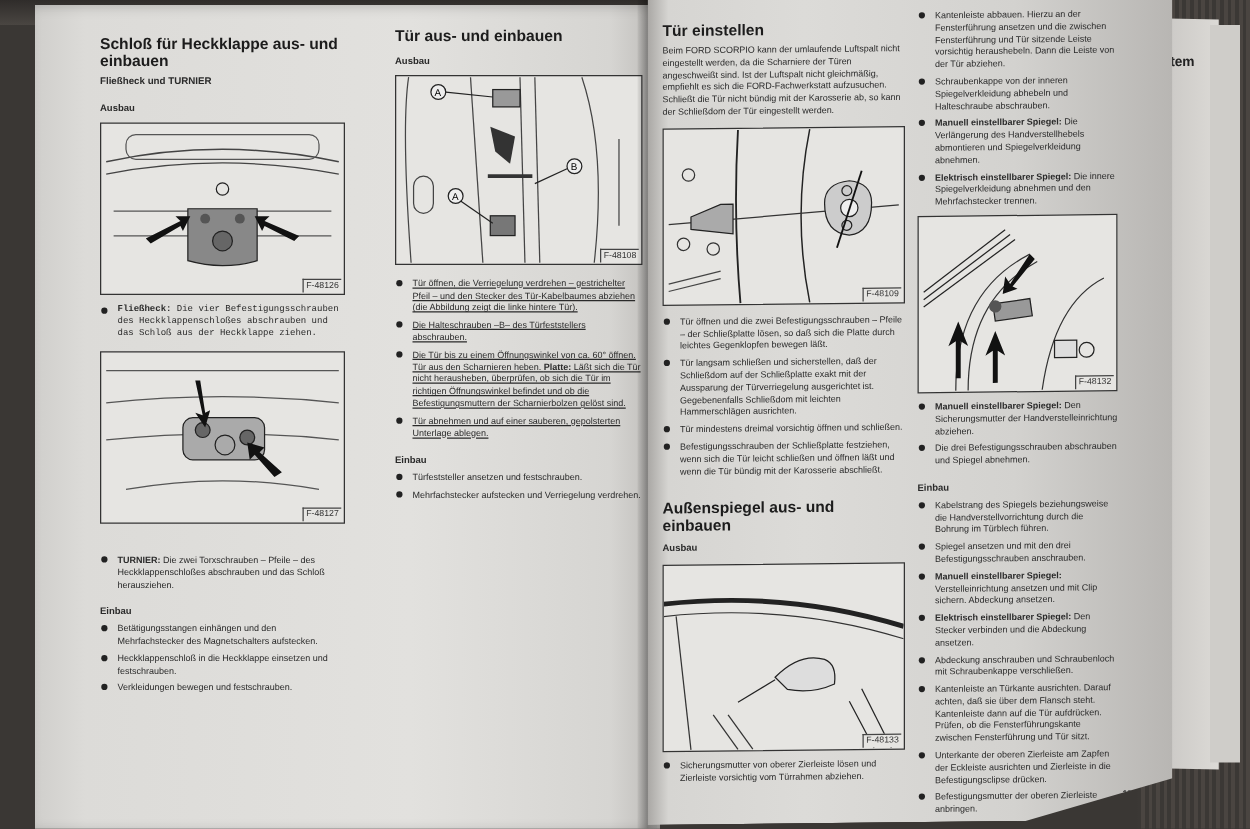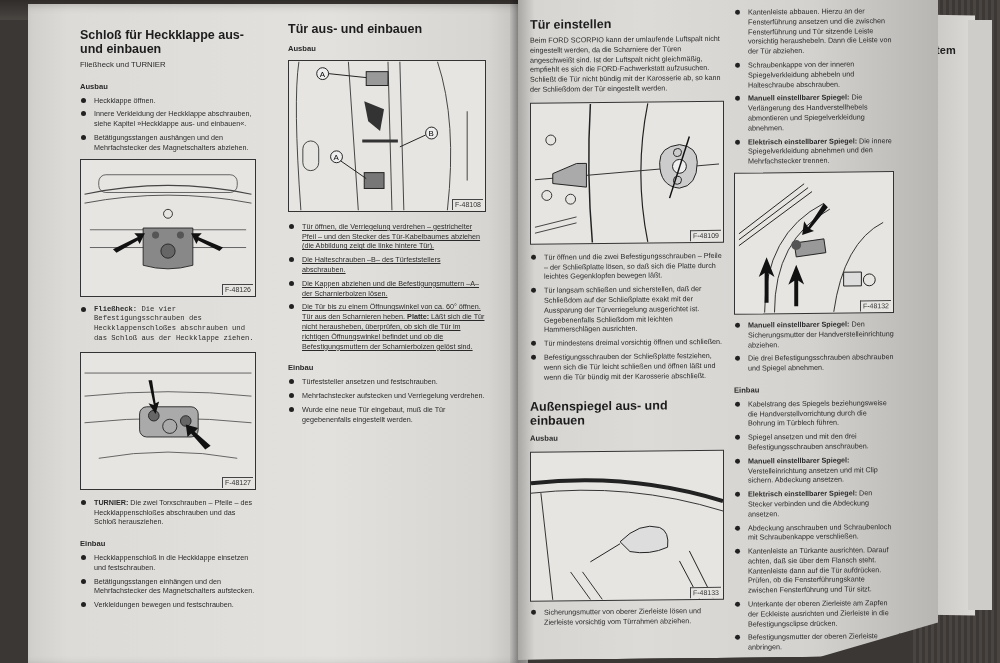--- a/index.html
+++ b/index.html
@@ -28,21 +28,21 @@
     position:absolute; left:518px; top:0px; width:420px; height:660px;
     background:linear-gradient(90deg,#a9a7a4 0%,#d6d5d2 4%,#dcdbd8 30%,#d3d2cf 70%,#b8b6b3 100%);
     transform:skewY(-0.6deg); transform-origin:0 0;
     clip-path:polygon(0 0,100% 0,100% 95%,72% 100%,0 100%);
   }
   .gutter { position:absolute; left:510px; top:0; width:16px; height:663px;
     background:linear-gradient(90deg,rgba(0,0,0,0.05),rgba(0,0,0,0.3),rgba(0,0,0,0.05)); }
 
   .col { position:absolute; font-size:7.2px; line-height:9.8px; }
   .h1 { font-weight:bold; font-size:12.5px; line-height:14px; color:#1c1c1c; margin:0; }
-  .h2 { font-weight:normal; font-size:7.8px; margin:4px 0 0; }
+  .h2 { font-weight:bold; font-size:7.8px; margin:4px 0 0; }
   .h3 { font-weight:bold; font-size:7.6px; margin:12px 0 4px; }
   ul { list-style:none; margin:0; padding:0; }
   li { position:relative; padding-left:14px; margin-bottom:4px; }
   li::before { content:""; position:absolute; left:1px; top:2px; width:5px; height:5px; border-radius:50%; background:#222; }
   b.lead { font-weight:bold; }
   .fig {
     border:1.2px solid #333; background:#e6e5e2; position:relative; overflow:hidden; margin:6px 0;
   }
   .fig svg { position:absolute; left:0; top:0; width:100%; height:100%; }
   .fig-label {
@@ -55,29 +55,24 @@
 <body>
 
 <div class="bg-top"></div>
 <div class="bg-right"></div>
 <div class="next-book"></div>
 <div class="next-book-2"></div>
 <div class="next-book-title">stem</div>
 
 <div class="page-left">
 
-  <div class="col" style="left:52px; top:24px; width:176px;">
+  <div class="col" style="left:52px; top:24px; width:196px;">
     <h1 class="h1">Schloß für Heckklappe aus- und einbauen</h1>
     <div class="h2">Fließheck und TURNIER</div>
     <div class="h3">Ausbau</div>
-    <ul>
-      <li>Heckklappe öffnen.</li>
-      <li>Innere Verkleidung der Heckklappe abschrauben, siehe Kapitel »Heckklappe aus- und einbauen«.</li>
-      <li>Betätigungsstangen aushängen und den Mehrfachstecker des Magnetschalters abziehen.</li>
-    </ul>
     <div class="fig" style="height:136px; margin-top:6px;">
       <svg viewBox="0 0 196 136">
         <path d="M4 30 Q98 10 192 30" stroke="#444" fill="none" stroke-width="1.2"></path>
         <path d="M4 40 Q98 22 192 40" stroke="#444" fill="none" stroke-width="1"></path>
         <rect x="20" y="8" width="156" height="20" rx="8" fill="none" stroke="#555"></rect>
         <path d="M10 70 L186 70" stroke="#555"></path>
         <path d="M10 90 L186 90" stroke="#555"></path>
         <path d="M70 68 L126 68 L126 110 Q98 118 70 110 Z" fill="#888" stroke="#222"></path>
         <circle cx="84" cy="76" r="4" fill="#555"></circle>
           <circle cx="112" cy="76" r="4" fill="#555"></circle>
@@ -99,32 +94,32 @@
         <path d="M20 110 Q98 96 176 110" stroke="#555" fill="none"></path>
         <rect x="66" y="52" width="66" height="34" rx="8" fill="#aaa" stroke="#222"></rect>
         <circle cx="82" cy="62" r="6" fill="#666" stroke="#222"></circle>
           <circle cx="118" cy="68" r="6" fill="#666" stroke="#222"></circle>
         <circle cx="100" cy="74" r="8" fill="none" stroke="#222"></circle>
         <path d="M76 22 L82 50 L76 48 L84 60 L88 46 L84 48 L80 22 Z" fill="#111"></path>
         <path d="M140 100 L124 82 L120 86 L118 72 L132 76 L128 80 L146 96 Z" fill="#111"></path>
       </svg>
       <span class="fig-label">F-48127</span>
     </div>
-    <ul style="margin-top:8px;">
+    <ul style="margin-top:24px;">
       <li><b class="lead">TURNIER:</b><span> Die zwei Torxschrauben – Pfeile – des Heckklappenschloßes abschrauben und das Schloß herausziehen.</span></li>
     </ul>
     <div class="h3">Einbau</div>
     <ul>
+      <li>Betätigungsstangen einhängen und den Mehrfachstecker des Magnetschalters aufstecken.</li>
       <li>Heckklappenschloß in die Heckklappe einsetzen und festschrauben.</li>
-      <li>Betätigungsstangen einhängen und den Mehrfachstecker des Magnetschalters aufstecken.</li>
       <li>Verkleidungen bewegen und festschrauben.</li>
     </ul>
   </div>
 
-  <div class="col" style="left:260px; top:18px; width:198px;">
+  <div class="col" style="left:288px; top:18px; width:198px;">
     <h1 class="h1">Tür aus- und einbauen</h1>
     <div class="h3" style="margin-top:8px;">Ausbau</div>
     <div class="fig" style="height:150px;">
       <svg viewBox="0 0 198 150">
         <path d="M10 0 Q4 40 12 150" stroke="#444" fill="none"></path>
         <rect x="14" y="80" width="16" height="30" rx="8" fill="none" stroke="#444"></rect>
         <path d="M60 0 L70 150" stroke="#444"></path>
           <path d="M100 0 L104 150" stroke="#444"></path>
         <path d="M112 0 L116 150" stroke="#444"></path>
           <path d="M150 0 Q170 60 160 150" stroke="#444" fill="none"></path>
@@ -141,28 +136,27 @@
         <circle cx="48" cy="96" r="6" fill="#eee" stroke="#222"></circle>
           <text x="45" y="99" font-size="8" font-family="Liberation Sans, sans-serif">A</text>
         <path d="M52 100 L78 118" stroke="#222"></path>
         <path d="M180 50 L180 120" stroke="#444"></path>
       </svg>
       <span class="fig-label">F-48108</span>
     </div>
     <ul style="margin-top:10px;text-decoration:underline;">
       <li>Tür öffnen, die Verriegelung verdrehen – gestrichelter Pfeil – und den Stecker des Tür-Kabelbaumes abziehen (die Abbildung zeigt die linke hintere Tür).</li>
       <li>Die Halteschrauben –B– des Türfeststellers abschrauben.</li>
-      <li>Die Kappen abziehen und die Befestigungsmuttern –A– der Scharnierbolzen lösen.</li>
       <li><span>Die Tür bis zu einem Öffnungswinkel von ca. 60° öffnen. Tür aus den Scharnieren heben. </span><b class="lead">Platte:</b><span> Läßt sich die Tür nicht herausheben, überprüfen, ob sich die Tür im richtigen Öffnungswinkel befindet und ob die Befestigungsmuttern der Scharnierbolzen gelöst sind.</span></li>
+      <li>Tür abnehmen und auf einer sauberen, gepolsterten Unterlage ablegen.</li>
     </ul>
     <div class="h3">Einbau</div>
     <ul>
       <li>Türfeststeller ansetzen und festschrauben.</li>
       <li>Mehrfachstecker aufstecken und Verriegelung verdrehen.</li>
-      <li>Wurde eine neue Tür eingebaut, muß die Tür gegebenenfalls eingestellt werden.</li>
     </ul>
   </div>
 </div>
 
 <div class="gutter"></div>
 
 <div class="page-right">
 
   <div class="col" style="left:12px; top:18px; width:194px;">
     <h1 class="h1">Tür einstellen</h1>

